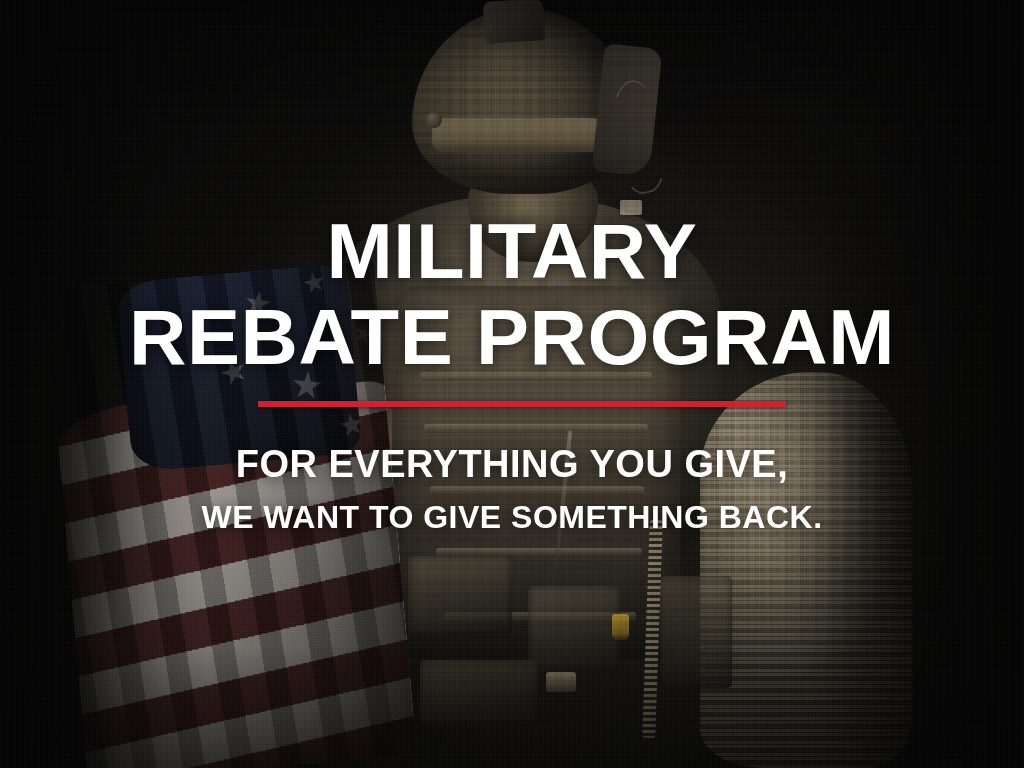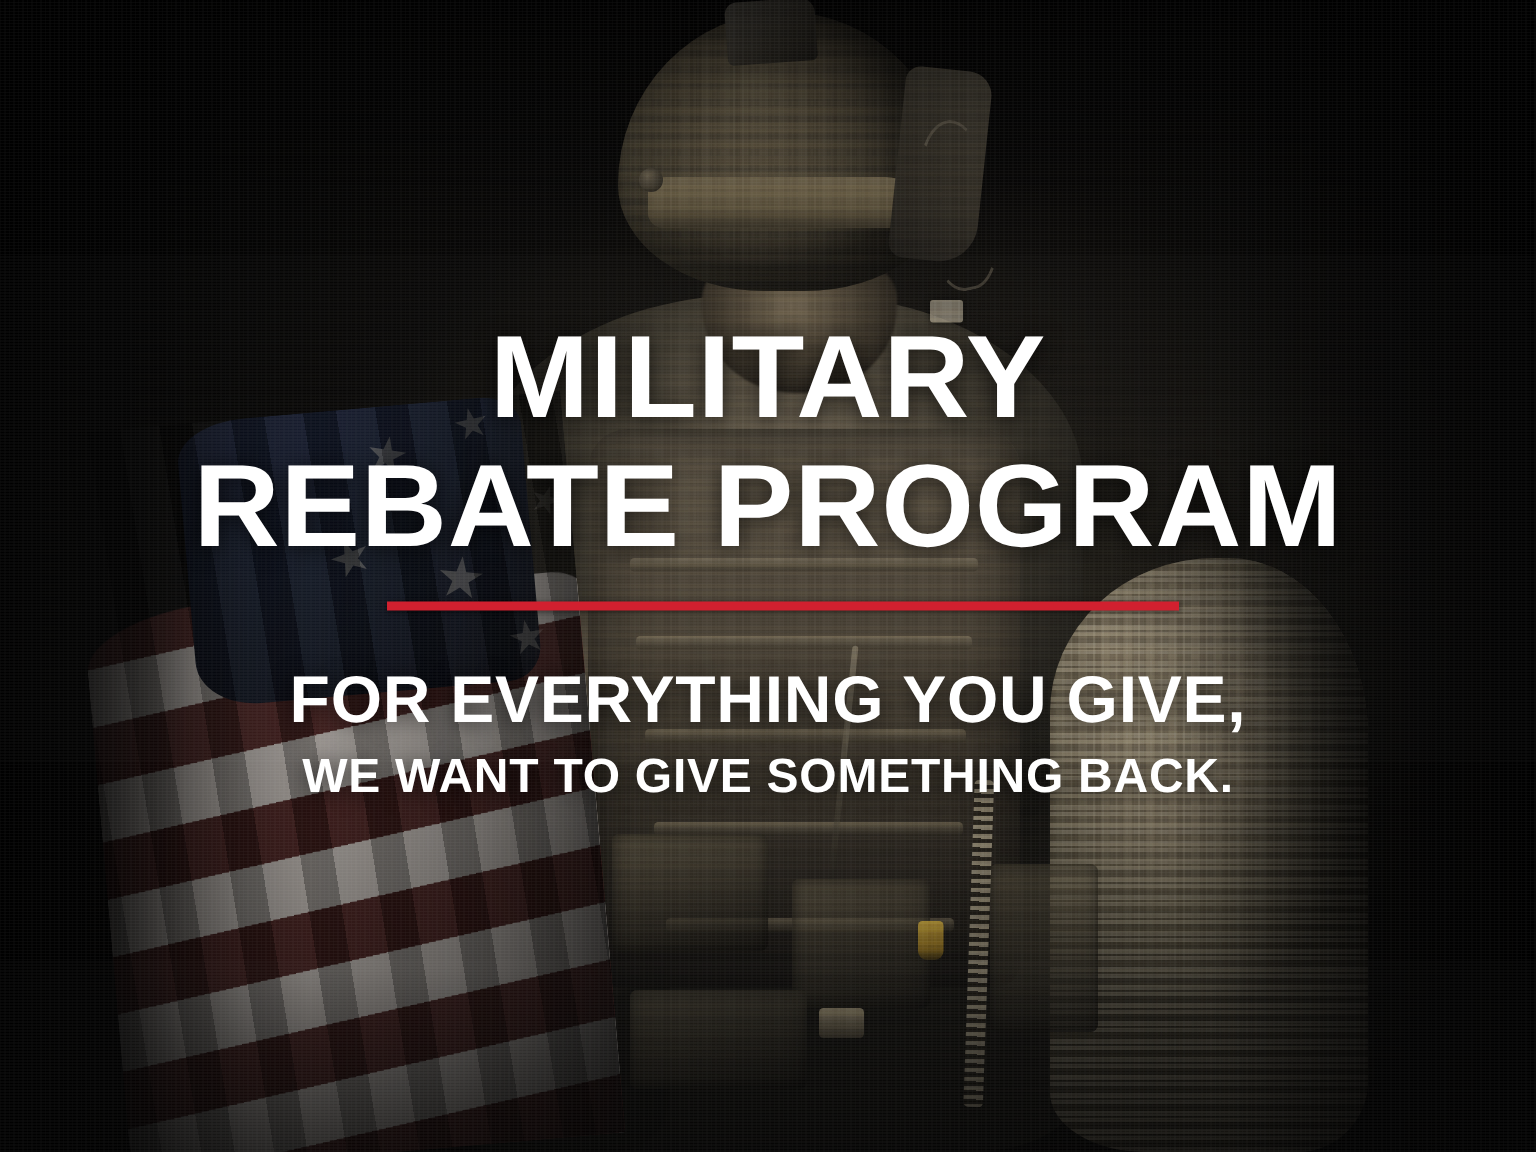--- a/index.html
+++ b/index.html
@@ -351,21 +351,21 @@
     top: 401px;
     left: 258px;
     width: 528px;
     height: 6px;
     background: #d1202f;
     box-shadow: 0 1px 4px rgba(0,0,0,.5);
   }
   .sub-1 {
     position: absolute;
     top: 446px; left: 0; right: 0;
-    font-size: 44px;
+    font-size: 38px;
     transform: scaleX(1.0);
   }
   .sub-2 {
     position: absolute;
     top: 502px; left: 0; right: 0;
     font-size: 32px;
     transform: scaleX(1.0);
   }
 </style>
 </head>

